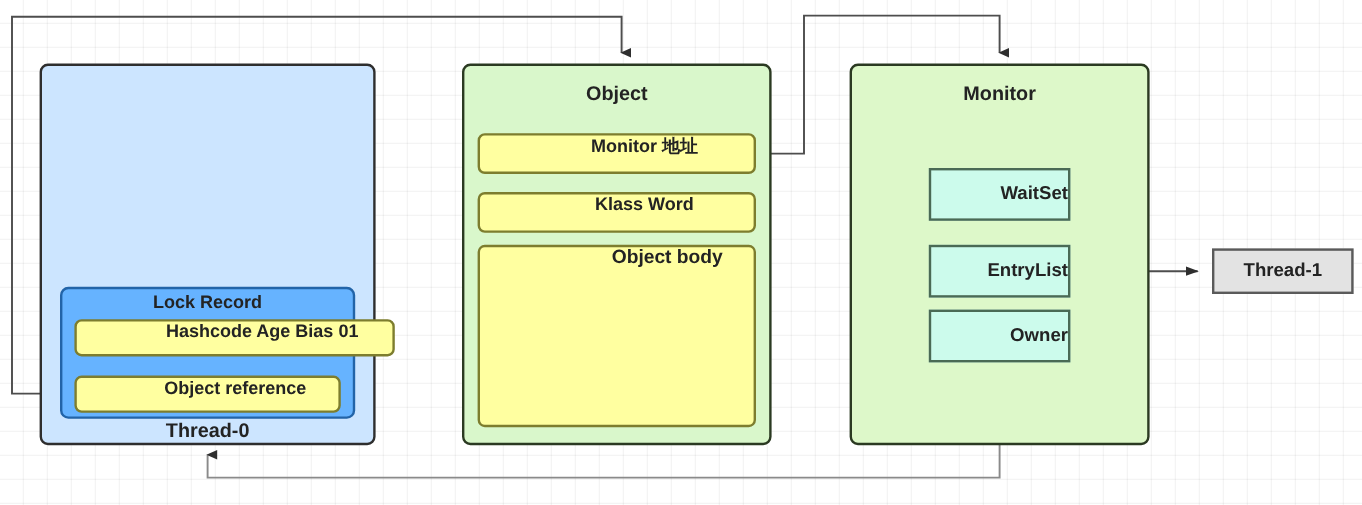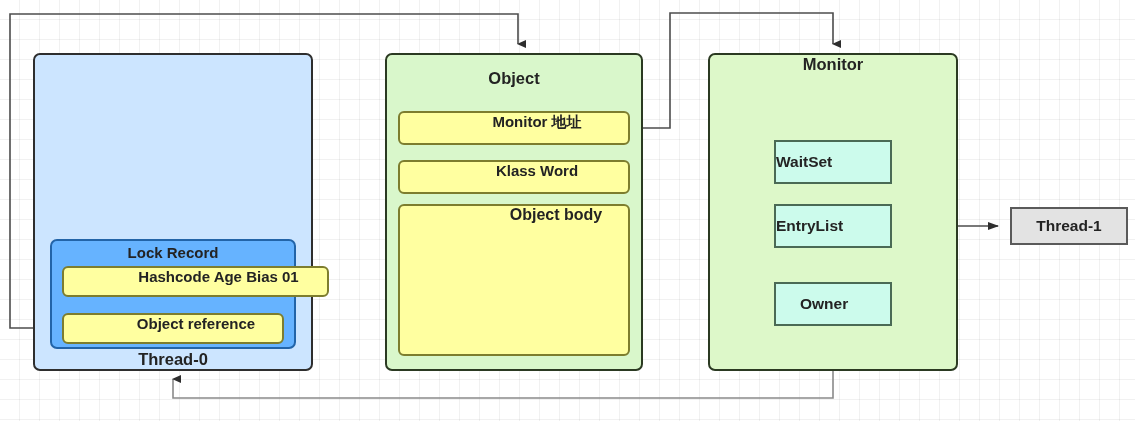--- a/index.html
+++ b/index.html
@@ -57,21 +57,21 @@
     border-radius:7px;
   }
   .container-object > .label{ margin-top:14px; font-size:16.5px; }
 
   .container-monitor{
     left:708px; top:53px; width:250px; height:318px;
     background:#ddf8c9;
     border:2px solid #2b3a22;
     border-radius:7px;
   }
-  .container-monitor > .label{ font-size:16.5px; }
+  .container-monitor > .label{ margin-top:14px; font-size:16.5px; }
 
   
   .lock-record{
     position:absolute;
     left:50px; top:239px; width:246px; height:110px;
     box-sizing:border-box;
     background:#66b3ff;
     border:2px solid #2264a8;
     border-radius:7px;
     display:flex;
@@ -117,31 +117,31 @@
 
   
   .field-cyan{
     position:absolute;
     box-sizing:border-box;
     background:#ccfbec;
     border:2px solid #4a6a55;
     border-radius:0;
     display:flex;
     align-items:center;
-    justify-content:flex-start;
+    justify-content:flex-end;
   }
   .field-cyan > .label{
     font-weight:bold;
     font-size:15.5px;
     color:#232323;
     white-space:nowrap;
   }
   .mon-waitset  { left:774px; top:140px; width:118px; height:44px; }
   .mon-entrylist{ left:774px; top:204px; width:118px; height:44px; }
-  .mon-owner    { left:774px; top:282px; width:118px; height:44px;padding-left:24px; }
+  .mon-owner    { left:774px; top:258px; width:118px; height:44px;padding-left:24px; }
 
   
   .thread1{
     position:absolute;
     box-sizing:border-box;
     left:1010px; top:207px; width:118px; height:38px;
     background:#e3e3e3;
     border:2px solid #5a5a5a;
     border-radius:0;
     display:flex;

